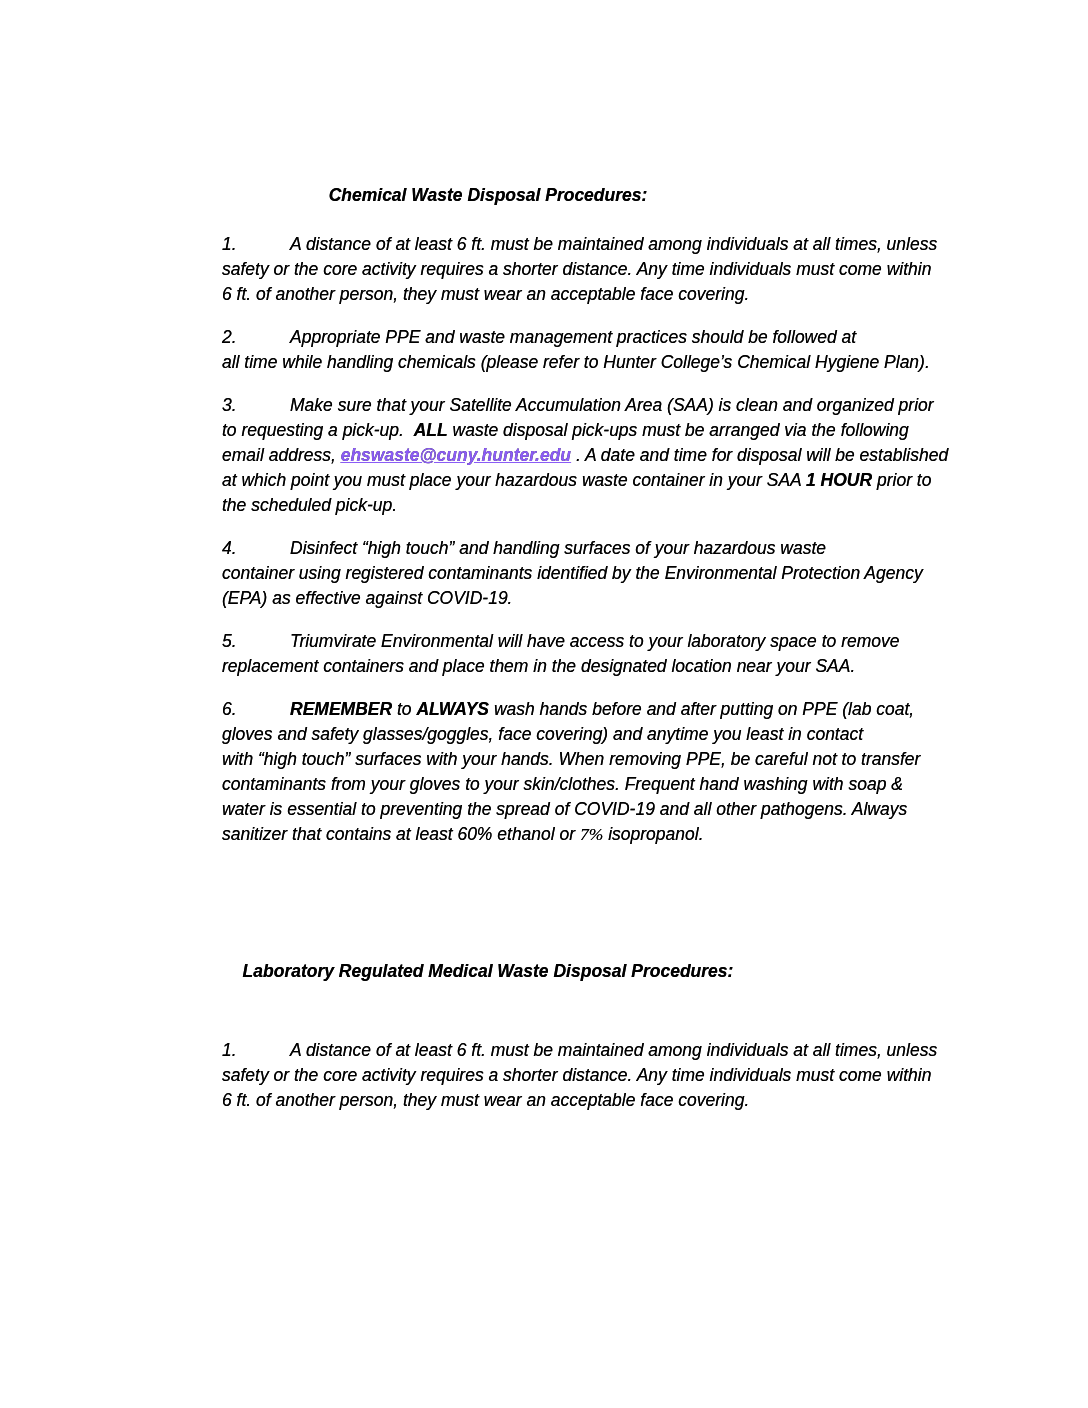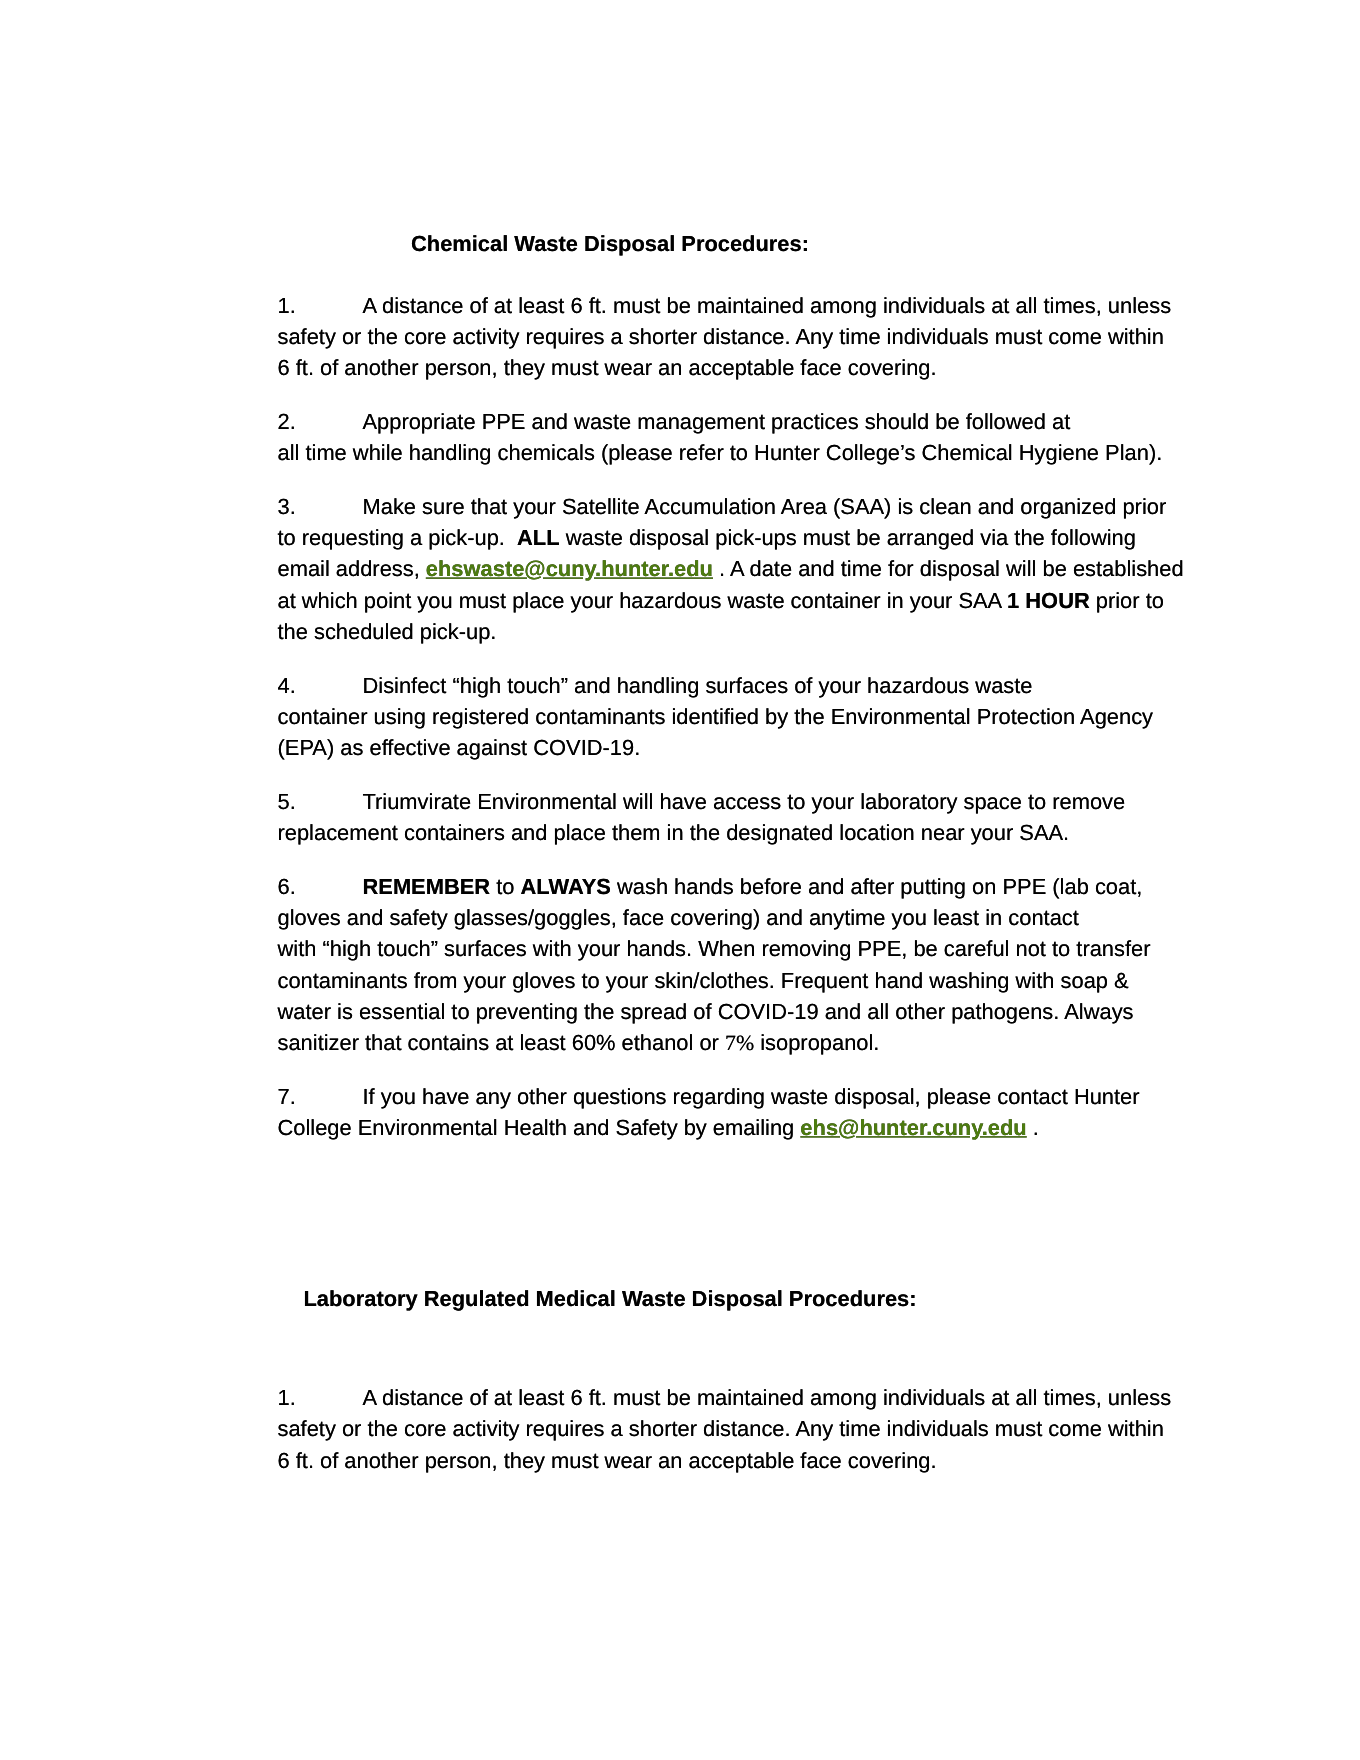--- a/index.html
+++ b/index.html
@@ -13,20 +13,21 @@
     height: 1408px;
     box-sizing: border-box;
     background: #ffffff;
     color: #000000;
     font-family: "Liberation Sans", sans-serif;
     font-size: 17.5px;
     line-height: 25px;
     padding: 183px 130px 0 222px;
     overflow: hidden;
     text-shadow: 0 0 0.45px rgba(0,0,0,0.85);
+    font-style: italic;
   }
   .heading {
     font-size: 17.5px;
     font-weight: 700;
     line-height: 25px;
     text-align: center;
     margin: 0 -130px 24px -222px;
   }
   .heading-2 {
     margin-top: 112px;
@@ -43,21 +44,21 @@
     display: inline-block;
     width: 68px;
   }
   .b {
     font-weight: 700;
   }
   .alt {
     font-family: "Liberation Serif", serif;
   }
   a.email {
-    color: #4d7c0f;
+    color: #8b5cf6;
     font-weight: 700;
     text-decoration: underline;
     cursor: pointer;
   }
 </style>
 </head>
 <body>
 
 <main class="page">
   <section>
@@ -89,24 +90,20 @@
           <div class="line"><span class="">replacement containers and place them in the designated location near your SAA.</span></div>
         </div>
         <div class="item">
           <div class="line"><span class="num">6.</span><span class="b">REMEMBER</span><span class=""> to </span><span class="b">ALWAYS</span><span class=""> wash hands before and after putting on PPE (lab coat,</span></div>
           <div class="line"><span class="">gloves and safety glasses/goggles, face covering) and anytime you least in contact</span></div>
           <div class="line"><span class="">with “high touch” surfaces with your hands. When removing PPE, be careful not to transfer</span></div>
           <div class="line"><span class="">contaminants from your gloves to your skin/clothes. Frequent hand washing with soap &amp;</span></div>
           <div class="line"><span class="">water is essential to preventing the spread of COVID-19 and all other pathogens. Always</span></div>
           <div class="line"><span class="">sanitizer that contains at least 60% ethanol or </span><span class="alt">7%</span><span class=""> isopropanol.</span></div>
         </div>
-        <div class="item">
-          <div class="line"><span class="num">7.</span><span class="">If you have any other questions regarding waste disposal, please contact Hunter</span></div>
-          <div class="line"><span class="">College Environmental Health and Safety by emailing </span><a class="email" href="#">ehs@hunter.cuny.edu</a><span class=""> .</span></div>
-        </div>
       </div>
   </section>
 
   <section>
     <h1 class="heading heading-2">Laboratory Regulated Medical Waste Disposal Procedures:</h1>
     <div class="items">
         <div class="item">
           <div class="line"><span class="num">1.</span><span class="">A distance of at least 6 ft. must be maintained among individuals at all times, unless</span></div>
           <div class="line"><span class="">safety or the core activity requires a shorter distance. Any time individuals must come within</span></div>
           <div class="line"><span class="">6 ft. of another person, they must wear an acceptable face covering.</span></div>

